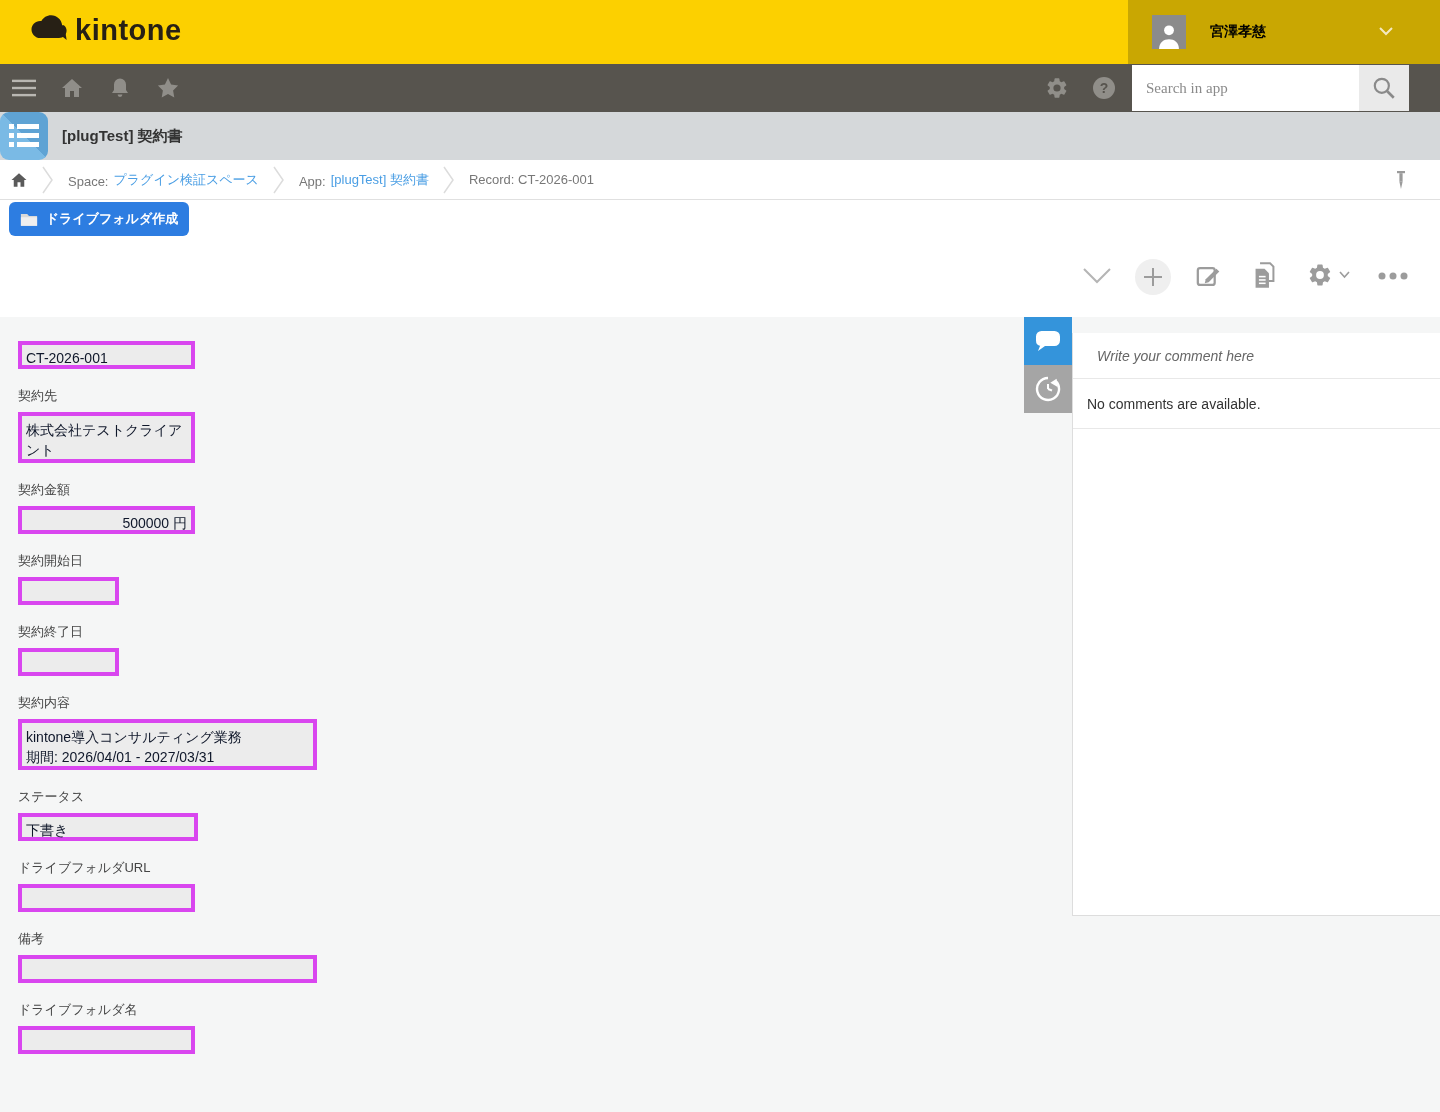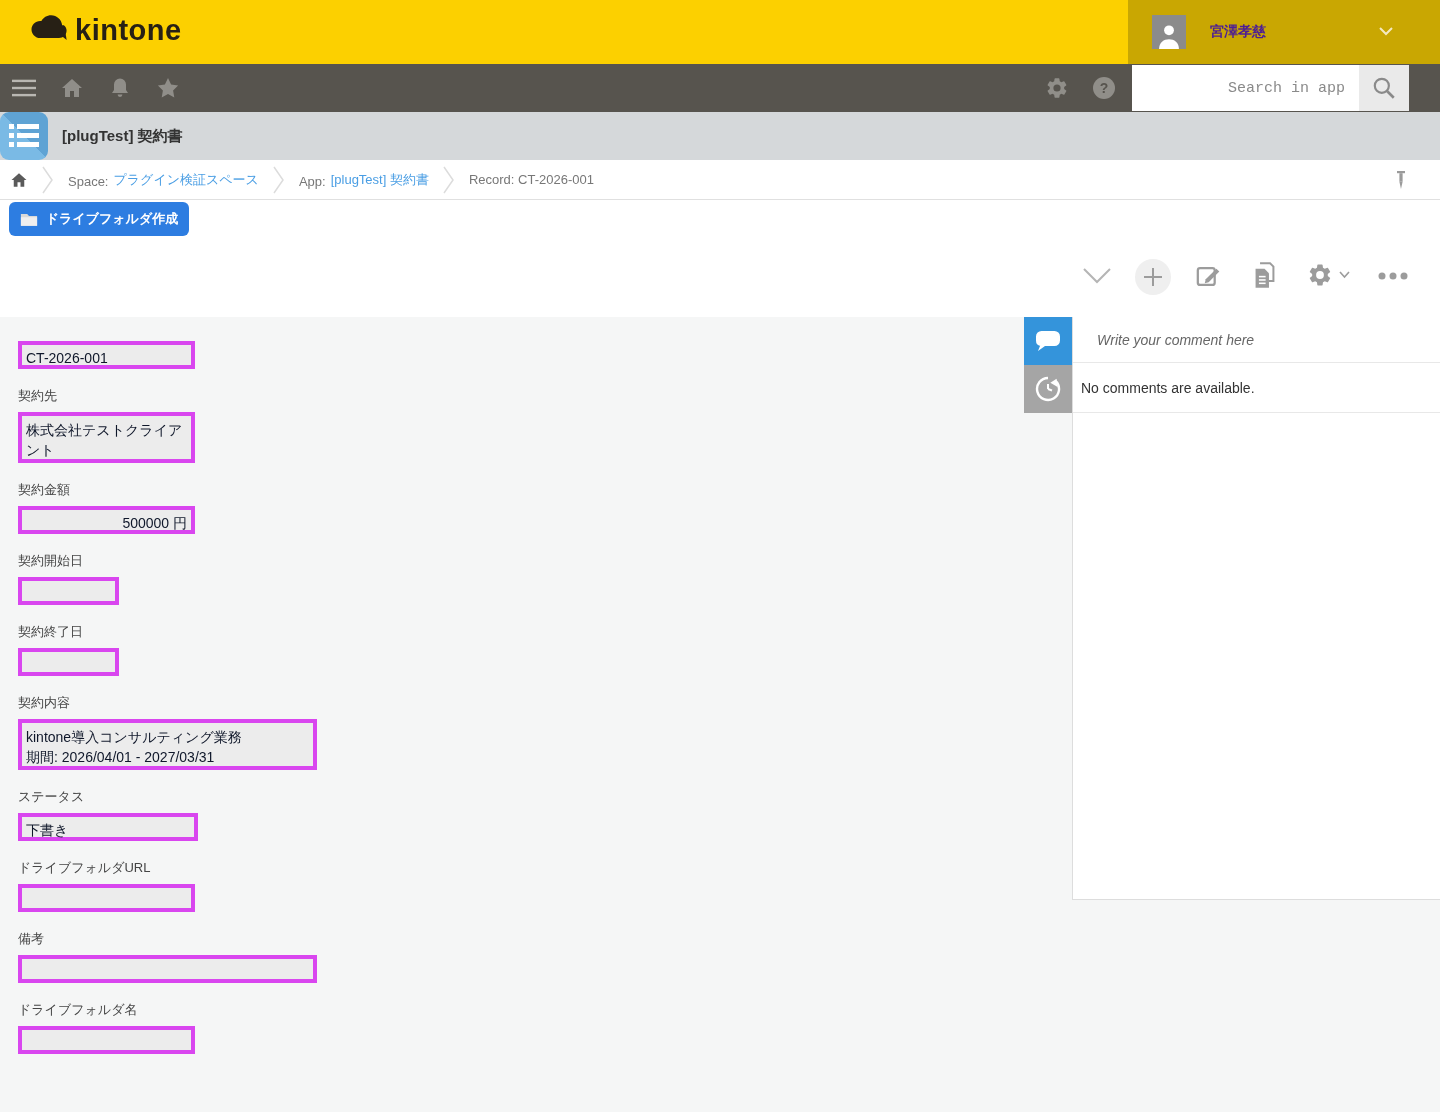--- a/index.html
+++ b/index.html
@@ -12,30 +12,30 @@
     color:#333;
   }
   svg { display:block; }
 
   
   .brand-bar { position:absolute; top:0; left:0; width:1440px; height:64px; background:#FCD000; }
   .logo { position:absolute; left:30px; top:13px; display:flex; align-items:center; gap:5px; }
   .logo-text { font-size:29px; font-weight:bold; color:#272015; letter-spacing:0.5px; }
   .user-section { position:absolute; right:0; top:0; width:312px; height:64px; background:#C9A702; display:flex; align-items:center; cursor:pointer; }
   .avatar { width:34px; height:34px; margin-left:24px; background:#8B8B8B; display:flex; align-items:flex-end; justify-content:center; overflow:hidden; }
-  .user-name { color:#4c1d95; font-weight:bold; font-size:14px; margin-left:24px; }
+  .user-name { color:#000000; font-weight:bold; font-size:14px; margin-left:24px; }
   .user-chevron { position:absolute; right:46px; top:25px; }
 
   
   .nav-bar { position:absolute; top:64px; left:0; width:1440px; height:48px; background:#57544E; }
   .nav-left { position:absolute; left:12px; top:0; height:48px; display:flex; align-items:center; gap:24px; }
   .nav-icon-btn { width:24px; height:24px; display:flex; align-items:center; justify-content:center; cursor:pointer; }
   .nav-right { position:absolute; right:324px; top:0; height:48px; display:flex; align-items:center; gap:23px; }
   .search-group { position:absolute; right:31px; top:1px; height:46px; display:flex; }
-  .search-input { width:227px; height:46px; border:none; outline:none; padding:0 14px; font-size:15px; font-family:Liberation Mono, monospace; color:#333; background:#FFFFFF;text-align:right; }
+  .search-input { width:227px; height:46px; border:none; outline:none; padding:0 14px; font-size:15px; font-family:Liberation Serif, serif; color:#333; background:#FFFFFF; }
   .search-input::placeholder { color:#8A8A8A; }
   .search-btn { width:50px; height:46px; border:none; background:#EAEAEA; display:flex; align-items:center; justify-content:center; cursor:pointer; }
 
   
   .app-bar { position:absolute; top:112px; left:0; width:1440px; height:48px; background:#D5D8DA; }
   .app-icon { position:absolute; left:0; top:0; width:48px; height:48px; border-radius:9px; background:linear-gradient(45deg,#7ABAE5 50%,#5FA3D4 50%); display:flex; align-items:center; justify-content:center; cursor:pointer; }
   .app-title { position:absolute; left:62px; top:0; height:48px; line-height:48px; font-size:15px; font-weight:bold; color:#333; }
 
   
   .breadcrumb { position:absolute; top:160px; left:0; width:1440px; height:40px; background:#FFFFFF; border-bottom:1px solid #E0E0E0; display:flex; align-items:center; padding-left:10px; font-size:13px; color:#777; }
@@ -58,24 +58,24 @@
   .field-value { background:#ECECEC; border:4px solid #d946ef; font-size:14px; color:#0f172a; padding:3px 4px; line-height:20px; white-space:pre-line; }
   .w-std { width:177px; } .w-date { width:101px; } .w-wide { width:299px; } .w-status { width:180px; }
   .h-1 { height:28px; } .h-2 { height:51px; padding-top:4px; }
   .align-right { text-align:right; }
 
   
   .comment-tabs { position:absolute; left:1024px; top:0; width:48px; }
   .side-tab { width:48px; height:48px; display:flex; align-items:center; justify-content:center; cursor:pointer; }
   .tab-comment { background:#3494DB; }
   .tab-history { background:#A5A5A5; }
-  .comment-panel { position:absolute; left:1072px; top:0; width:368px; height:583px; background:#FFFFFF; border-left:1px solid #DDDDDD; border-bottom:1px solid #DDDDDD; }
+  .comment-panel { position:absolute; left:1072px; top:16px; width:368px; height:583px; background:#FFFFFF; border-left:1px solid #DDDDDD; border-bottom:1px solid #DDDDDD; }
   .comment-input-row { height:46px; border-bottom:1px solid #E8E8E8; display:flex; align-items:center; padding-left:24px; cursor:text; }
   .comment-placeholder { font-style:italic; color:#666; font-size:14px; }
-  .comment-empty-row { height:50px; border-bottom:1px solid #E8E8E8; display:flex; align-items:center; padding-left:8px; font-size:14px; color:#333; }
+  .comment-empty-row { height:50px; border-bottom:1px solid #E8E8E8; display:flex; align-items:center; padding-left:14px; font-size:14px; color:#333; }
 </style>
 </head>
 <body>
 
 <div class="brand-bar">
   <div class="logo">
     <span>
       <svg width="40" height="34" viewBox="0 0 48 40">
         <path fill="#272015" d="M38.6 14.2C37.9 7.4 32.2 2.2 25.3 2.2c-5 0-9.4 2.8-11.6 7-.5-.1-1-.1-1.5-.1C6.4 9.1 1.8 13.7 1.8 19.4s4.6 10.3 10.4 10.3h22.6c5 0 9.1-4 9.1-9 0-2.7-1.3-5-3.3-6.5z"></path>
         <path fill="#272015" d="M34 24l10 8-2-12z"></path>

